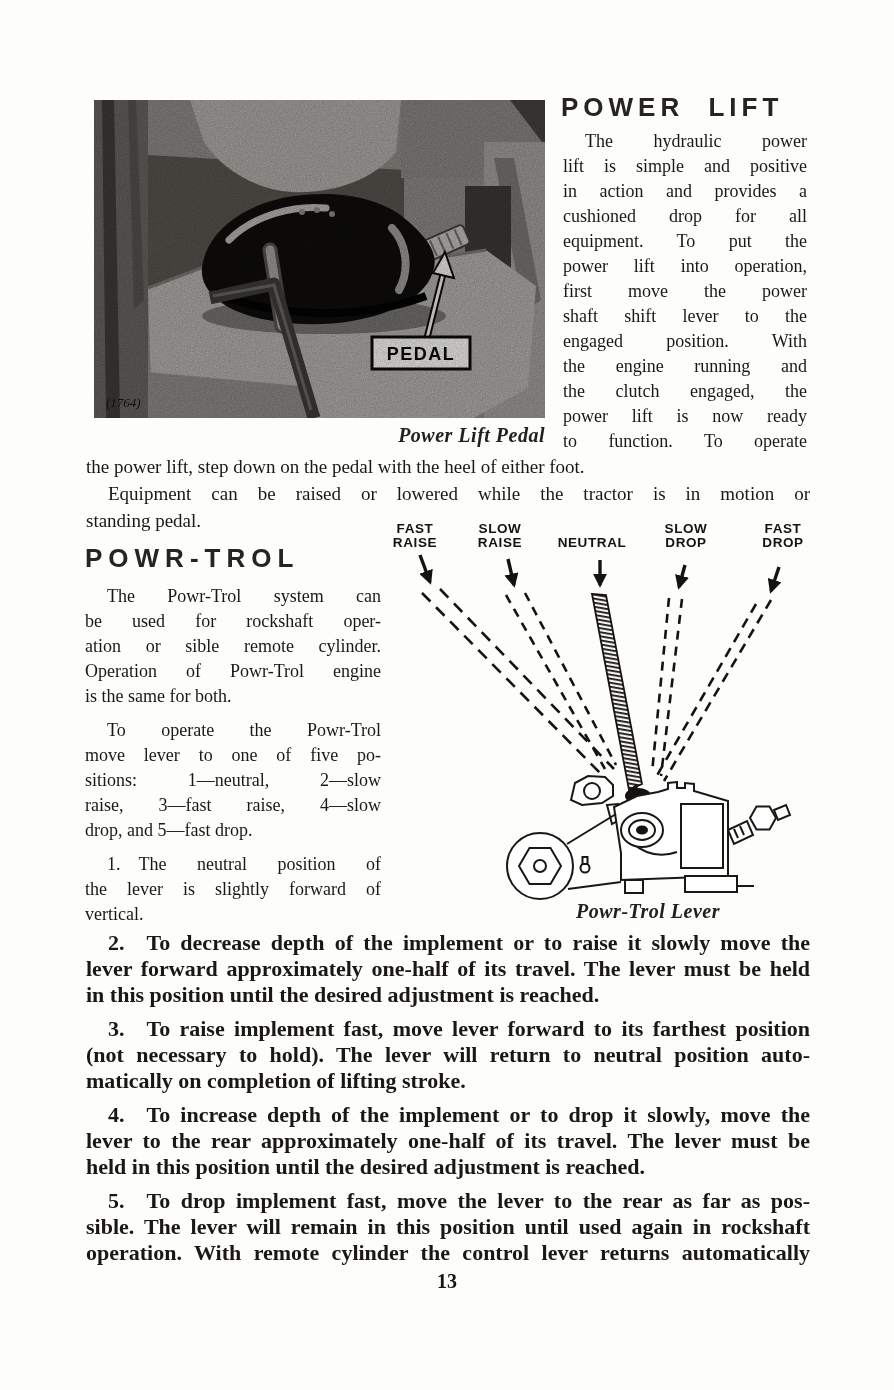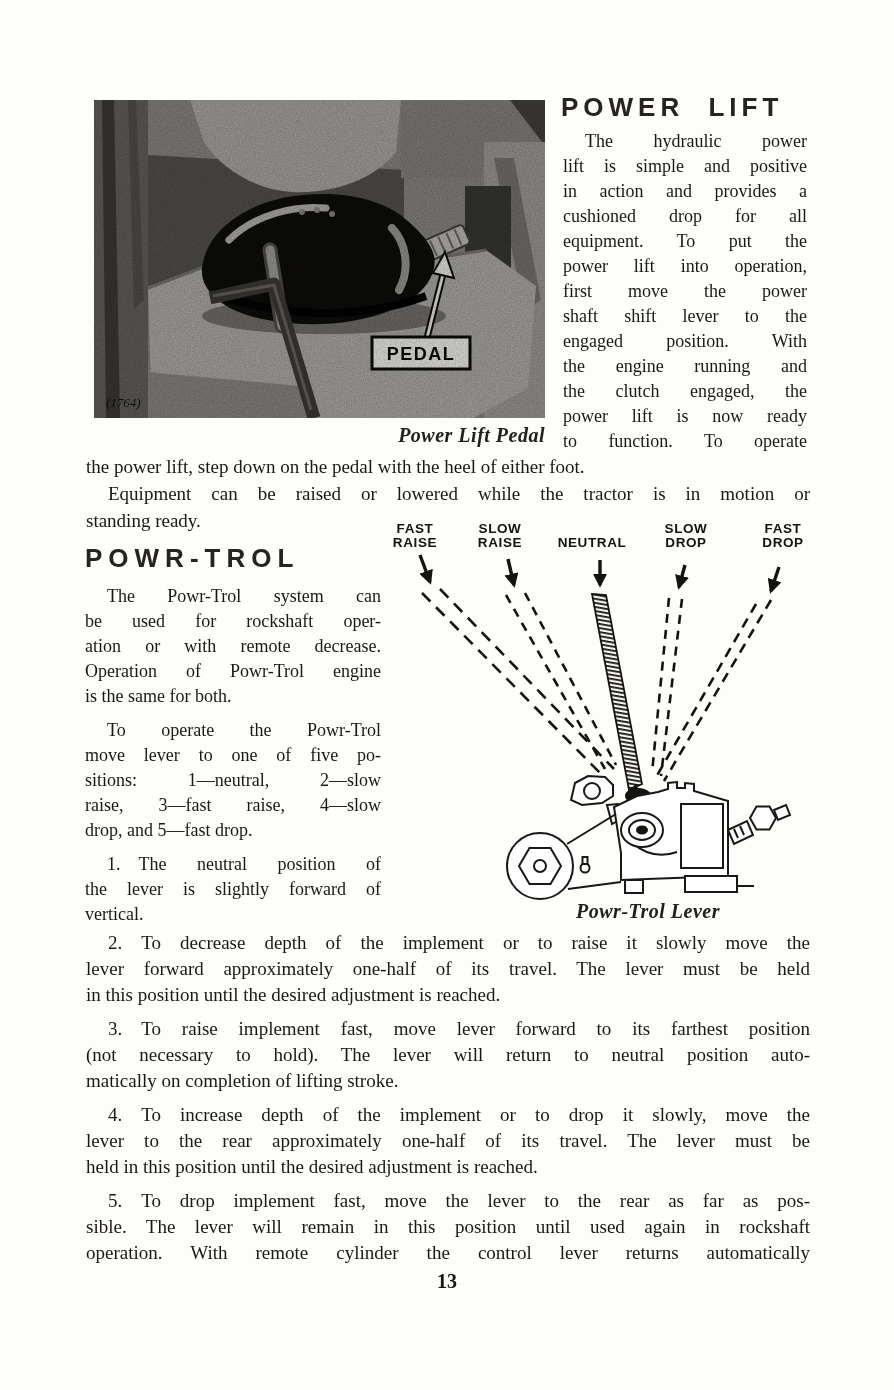--- a/index.html
+++ b/index.html
@@ -31,21 +31,21 @@
     white-space:normal;
   }
   .tline.last{text-align-last:left;}
   .tline.indent{text-indent:22px;}
 
   #pl-column{left:563px;top:129px;width:244px;font-size:18px;line-height:25px;}
   #full-para{left:86px;top:453px;width:724px;font-size:19px;line-height:27px;}
   #pt-para1{left:85px;top:584px;width:296px;font-size:18px;line-height:25px;}
   #pt-para2{left:85px;top:718px;width:296px;font-size:18px;line-height:25px;}
   #pt-item1{left:85px;top:852px;width:296px;font-size:18px;line-height:25px;}
-  #proc-items{left:86px;top:930px;width:724px;font-size:19px;line-height:26px;}
+  #proc-items{left:86px;top:930px;width:724px;font-size:22px;line-height:26px;font-weight:bold;}
   #proc-items .tblock2{position:relative;}
   #proc-items .gap{margin-top:8px;}
 
   
   .fig-caption{
     font-family:"Liberation Serif", serif;
     font-style:italic;font-weight:700;
     font-size:20px;color:#22201c;
     text-align:right;letter-spacing:0.5px;
   }
@@ -165,30 +165,30 @@
       <div class="tline">the engine running and</div>
       <div class="tline">the clutch engaged, the</div>
       <div class="tline">power lift is now ready</div>
       <div class="tline">to function. To operate</div>
     </div>
 
   <div id="full-para" class="tblock">
     <div class="tline last">the power lift, step down on the pedal with the heel of either foot.</div>
     <div>
         <div class="tline indent">Equipment can be raised or lowered while the tractor is in motion or</div>
-        <div class="tline last">standing ready.</div>
+        <div class="tline last">standing pedal.</div>
       </div>
   </div>
 
   <div id="powr-trol-head" class="abs big-head">POWR-TROL</div>
 
   <div id="pt-para1" class="tblock">
       <div class="tline indent">The Powr-Trol system can</div>
       <div class="tline">be used for rockshaft oper-</div>
-      <div class="tline">ation or with remote decrease.</div>
+      <div class="tline">ation or sible remote cylinder.</div>
       <div class="tline">Operation of Powr-Trol engine</div>
       <div class="tline last">is the same for both.</div>
     </div>
   <div id="pt-para2" class="tblock">
       <div class="tline indent">To operate the Powr-Trol</div>
       <div class="tline">move lever to one of five po-</div>
       <div class="tline">sitions: 1—neutral, 2—slow</div>
       <div class="tline">raise, 3—fast raise, 4—slow</div>
       <div class="tline last">drop, and 5—fast drop.</div>
     </div>

